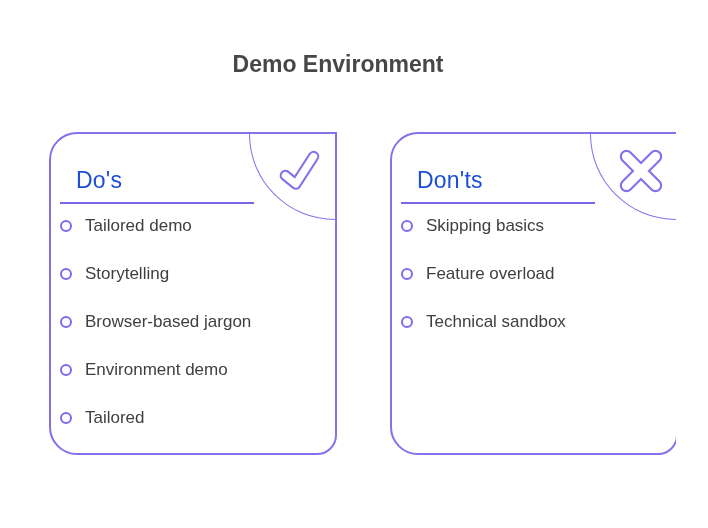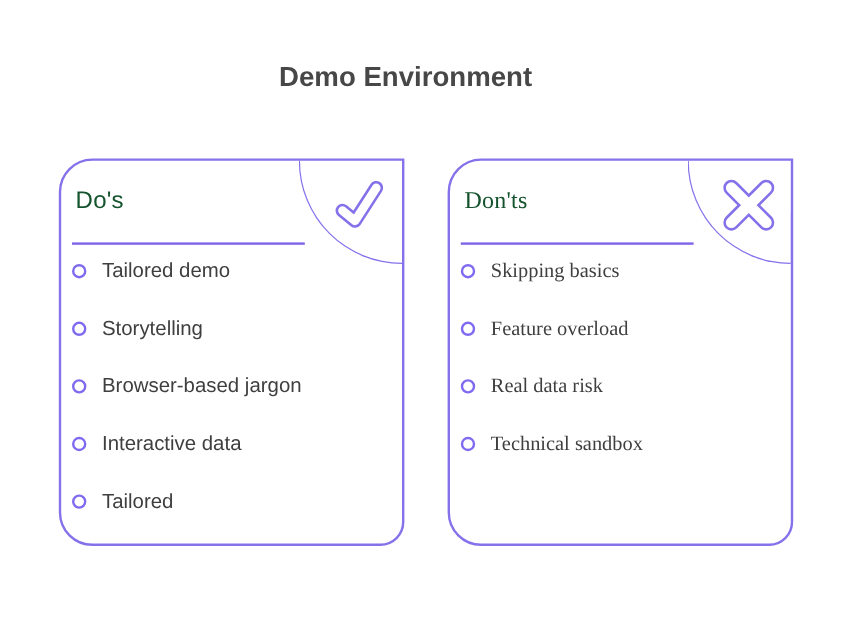--- a/index.html
+++ b/index.html
@@ -26,21 +26,21 @@
   .card {
     position: absolute;
     top: 132px;
     width: 284px;
     height: 319px;
     background: #ffffff;
     border: 2px solid #8472EB;
     border-radius: 28px 0 20px 28px;
   }
   .card-dos   { left: 49px; }
-  .card-donts { left: 373px; font-family: Liberation Serif, serif; }
+  .card-donts { left: 390px; }
   .corner-arc {
     position: absolute;
     top: 0;
     right: 0;
     width: 85px;
     height: 85px;
     border-left: 1.6px solid #8472EB;
     border-bottom: 1.6px solid #8472EB;
     border-bottom-left-radius: 100% 100%;
     pointer-events: none;
@@ -49,26 +49,26 @@
     position: absolute;
     top: 13px;
     right: 11px;
     width: 48px;
     height: 48px;
   }
   .card-heading {
     position: absolute;
     top: 21px;
     left: 12px;
-    margin: 0;
-    font-size: 20px;
+    margin: 13px;
+    font-size: 23px;
     line-height: 24px;
     font-weight: 500;
     letter-spacing: 0.2px;
-    color: #14532d;
+    color: #1d4ed8;
   }
   .heading-underline {
     position: absolute;
     top: 68px;
     left: 9px;
     width: 194px;
     height: 0;
     border-top: 2.5px solid #7F64E8;
   }
   .item-list {
@@ -125,21 +125,21 @@
       <li class="list-item">
         <span class="bullet-ring"></span>
         <span class="item-label">Storytelling</span>
       </li>
       <li class="list-item">
         <span class="bullet-ring"></span>
         <span class="item-label">Browser-based jargon</span>
       </li>
       <li class="list-item">
         <span class="bullet-ring"></span>
-        <span class="item-label">Interactive data</span>
+        <span class="item-label">Environment demo</span>
       </li>
       <li class="list-item">
         <span class="bullet-ring"></span>
         <span class="item-label">Tailored</span>
       </li>
     </ul>
   </section>
 
   <section class="card card-donts">
     <div class="corner-arc"></div>
@@ -153,22 +153,18 @@
       <li class="list-item">
         <span class="bullet-ring"></span>
         <span class="item-label">Skipping basics</span>
       </li>
       <li class="list-item">
         <span class="bullet-ring"></span>
         <span class="item-label">Feature overload</span>
       </li>
       <li class="list-item">
         <span class="bullet-ring"></span>
-        <span class="item-label">Real data risk</span>
-      </li>
-      <li class="list-item">
-        <span class="bullet-ring"></span>
         <span class="item-label">Technical sandbox</span>
       </li>
     </ul>
   </section>
 
 </div>
 
 </body></html>

